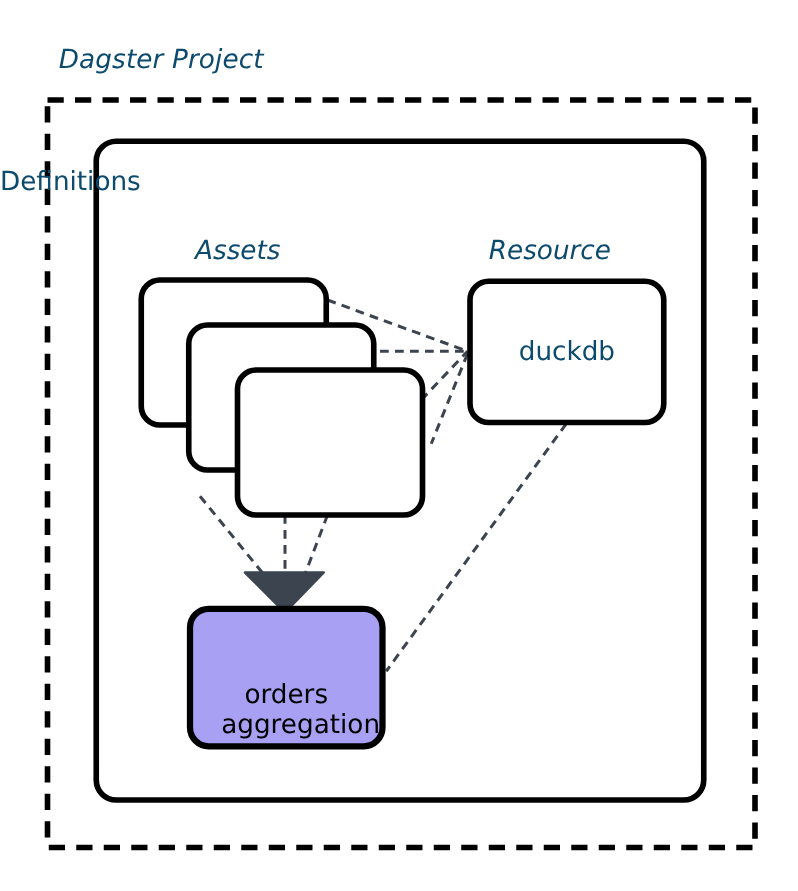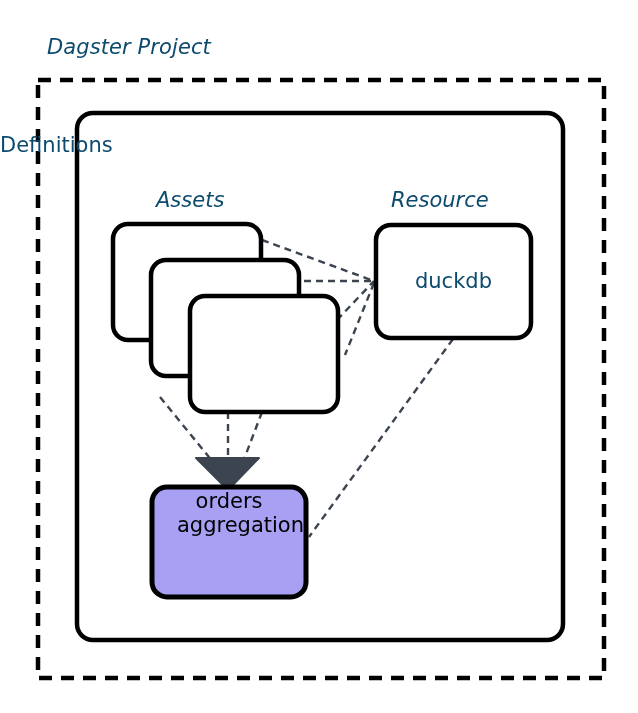--- a/index.html
+++ b/index.html
@@ -105,18 +105,18 @@
   <div class="lbl lbl-title" style="left:47px; top:36px;">Dagster Project</div>
 
   <div class="lbl lbl-group" style="left:0; top:134px; width:630px; text-align:left;">Definitions</div>
 
   <div class="lbl lbl-section" style="left:125px; top:189px;margin-left:31px;">Assets</div>
 
   <div class="lbl lbl-section" style="left:391px; top:189px;">Resource</div>
 
   <div class="lbl lbl-node" style="left:376px; top:270px; width:155px;">duckdb</div>
 
-  <div class="node-text-wrap" style="left:152px; top:458px; width:154px; height:110px;">
+  <div class="node-text-wrap" style="left:152px; top:512px; width:154px; height:110px;">
     <div class="lbl-node" style="position:relative;">orders</div>
     <div class="lbl-node" style="position:relative;margin-left:23px;">aggregation</div>
   </div>
 
 </div>
 
 </body></html>

